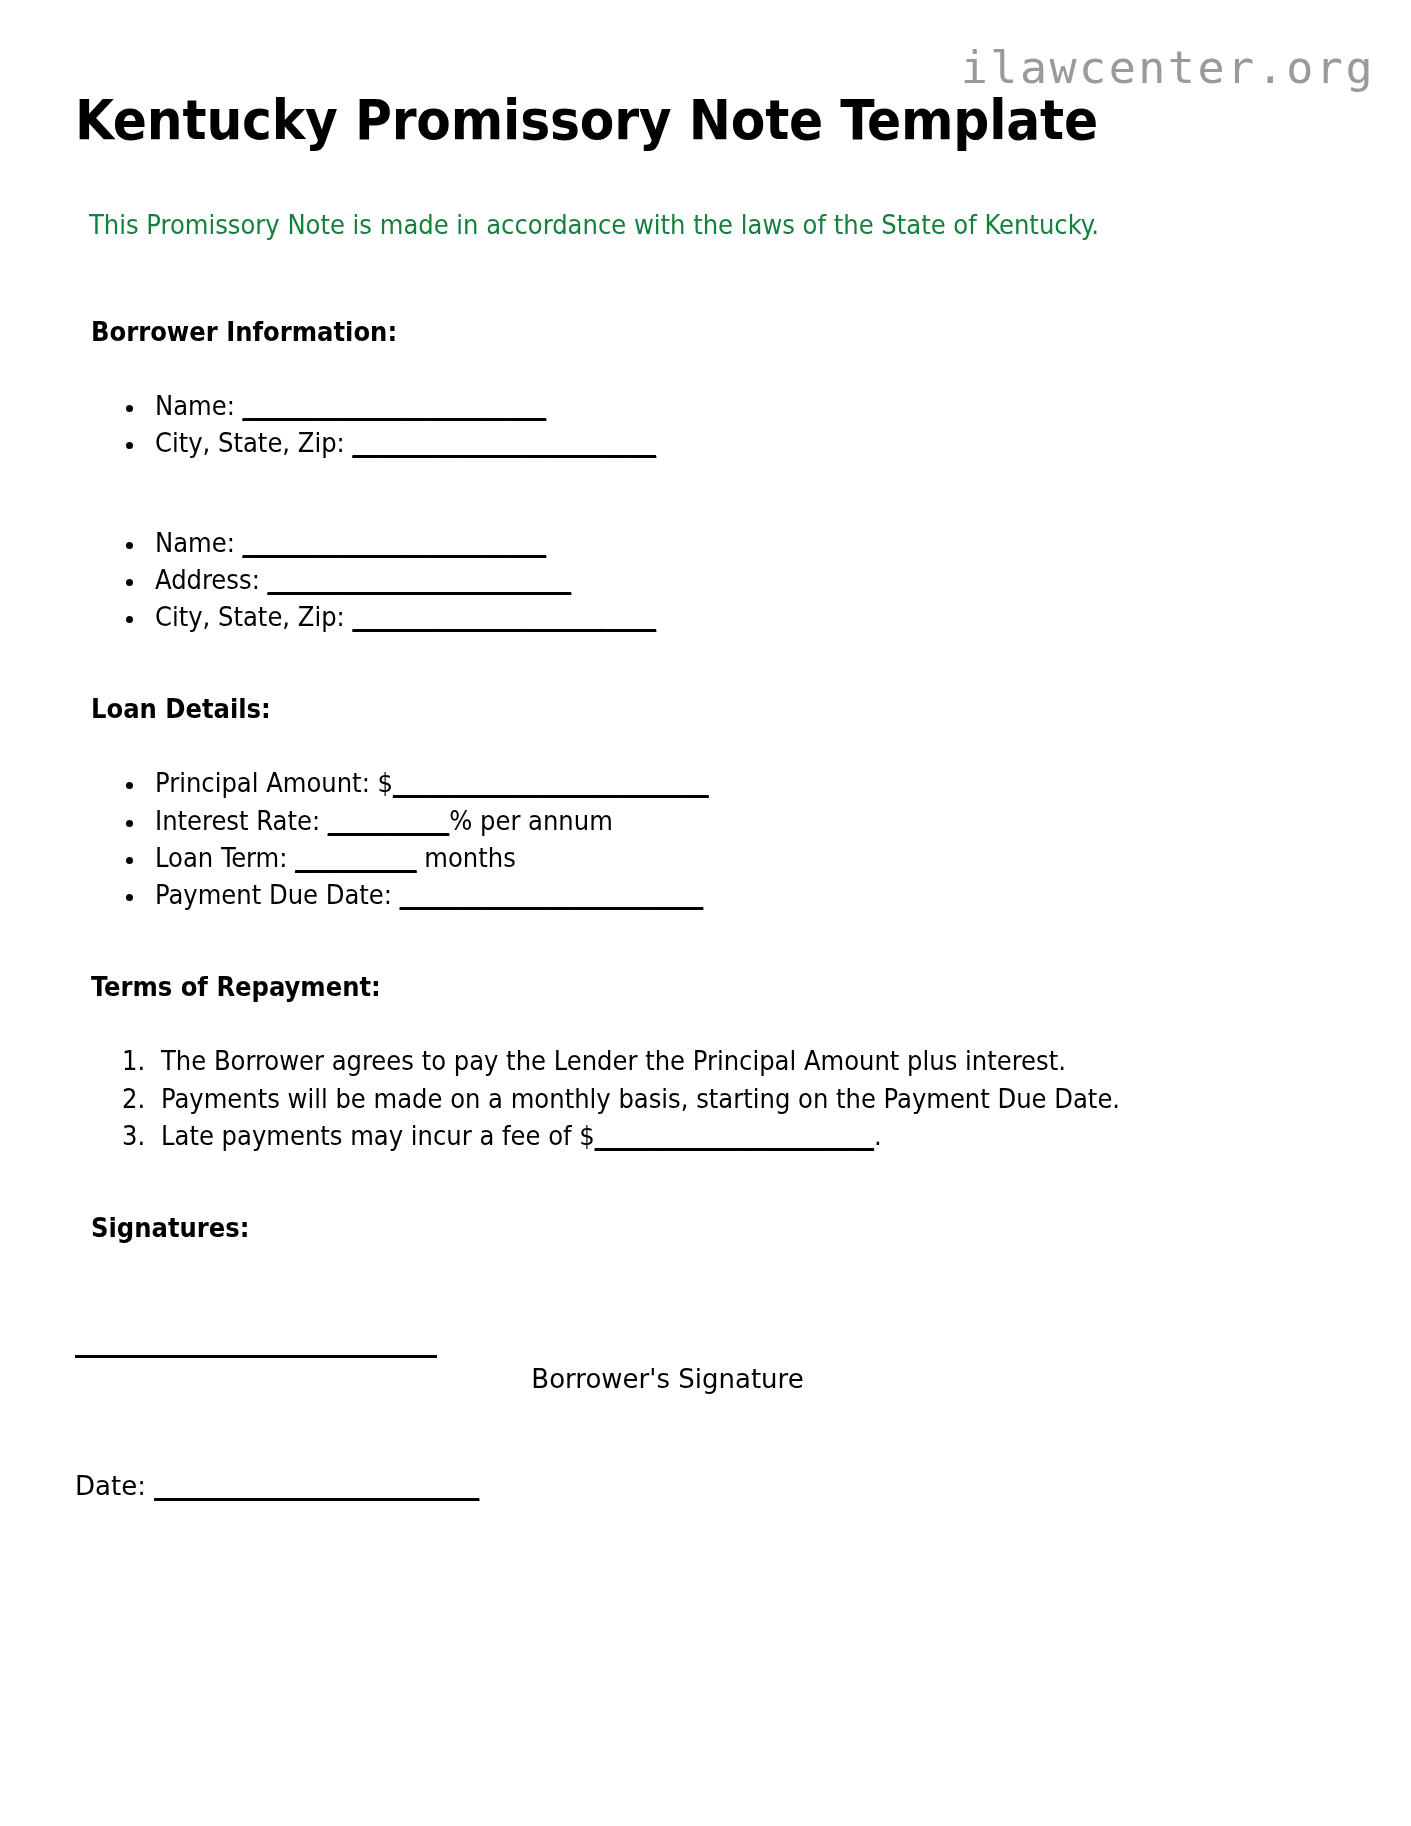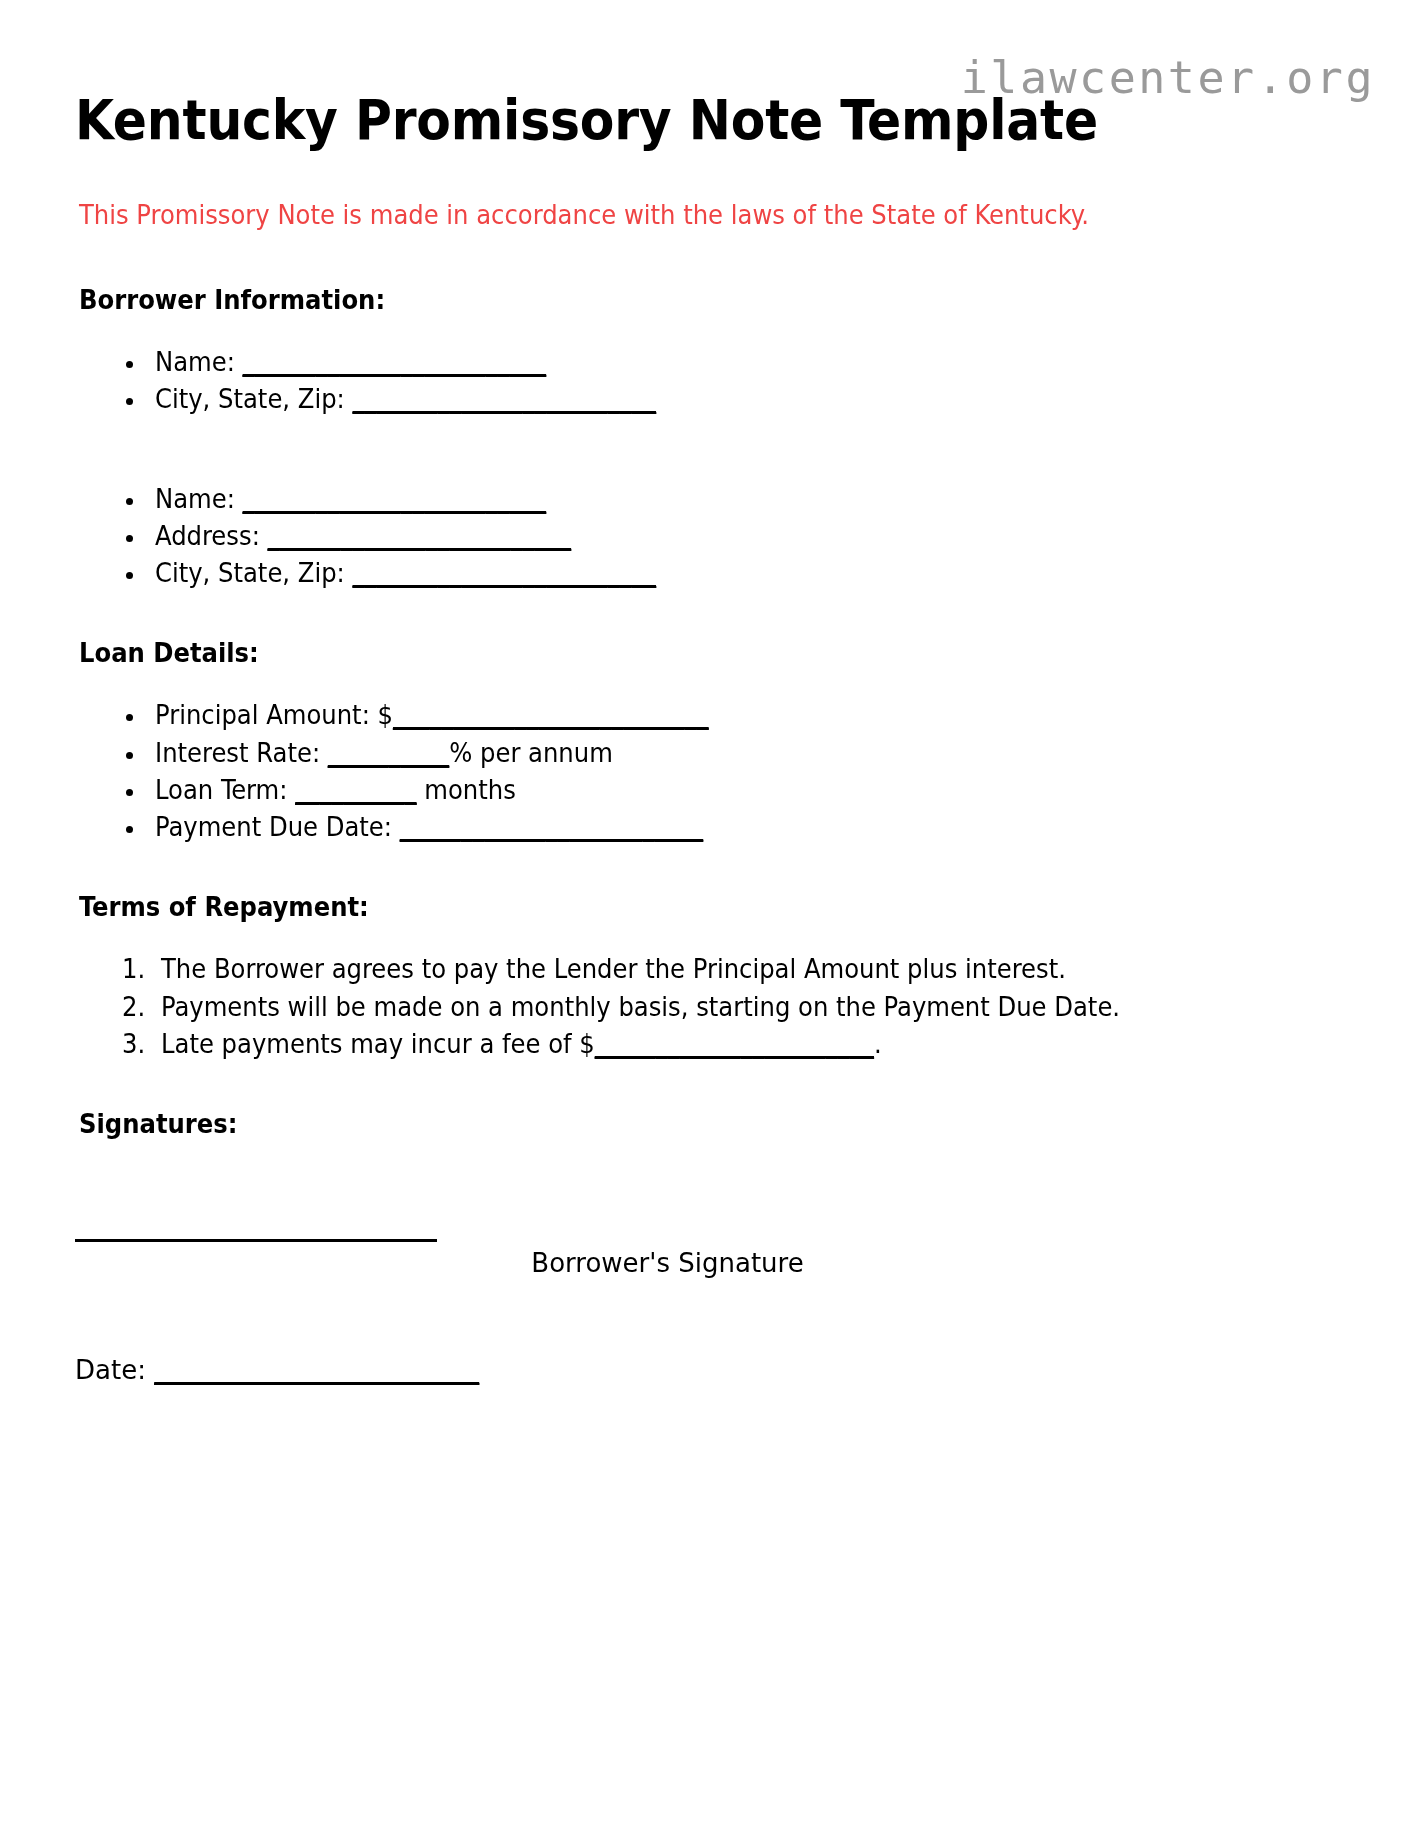--- a/index.html
+++ b/index.html
@@ -20,21 +20,21 @@
     position: relative;
     width: 1411px;
     height: 1826px;
     box-sizing: border-box;
     padding: 0;
   }
 
   
   .watermark {
     position: absolute;
-    top: 55px;
+    top: 45px;
     right: 36px;
     font-family: "DejaVu Sans Mono", "Liberation Mono", monospace;
     font-size: 45px;
     line-height: 1;
     letter-spacing: 2.5px;
     color: #9a9a9a;
     white-space: nowrap;
     user-select: none;
   }
 
@@ -55,30 +55,30 @@
     letter-spacing: -0.2px;
     margin: 0;
     padding-top: 90px;
     color: #000;
   }
 
   p.intro, p.body-text {
     font-size: 27px;
     font-stretch: condensed;
     line-height: 1.35;
-    margin: 4px;
-    color: #ef4444;
+    margin: 14px;
+    color: #15803d;
   }
   p.intro { padding-top: 43px; }
 
   h2.section-head {
     font-size: 27px;
     font-weight: bold;
     font-stretch: condensed;
-    margin: 4px;
+    margin: 16px;
     line-height: 1.3;
     color: #000;
   }
 
   .sp-before-head { height: 40px; }
   .sp-after-head  { height: 22px; }
 
   ul.bullets, ol.numbers {
     margin: 0;
     padding-left: 72px;

